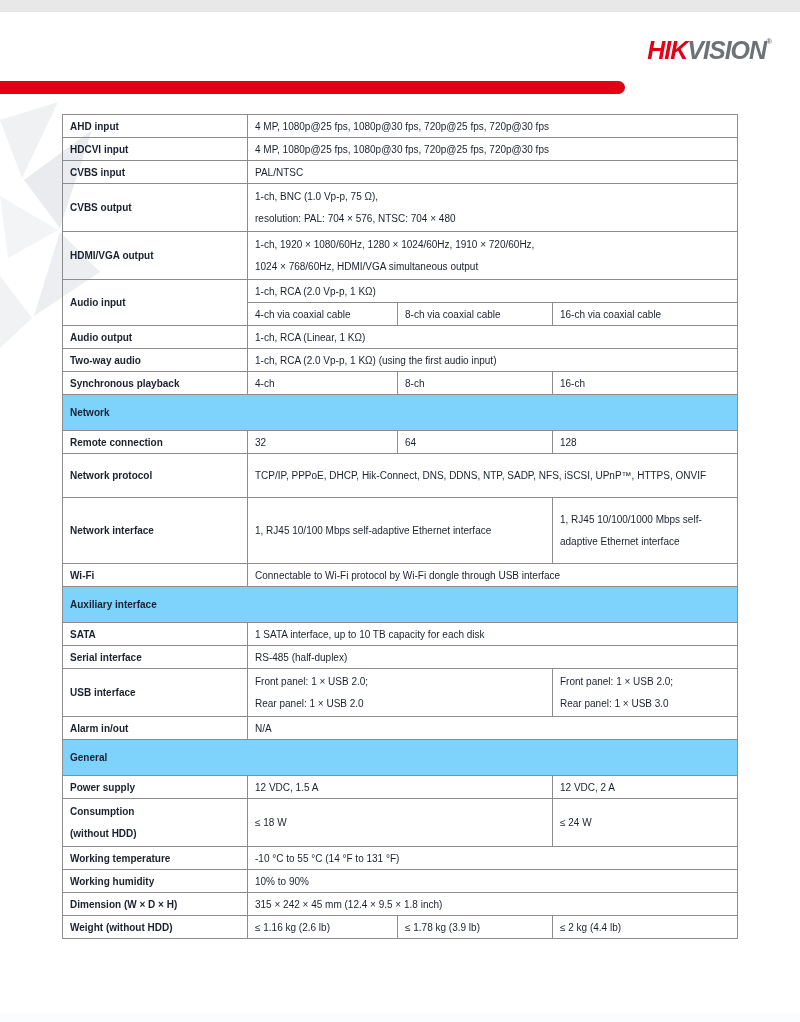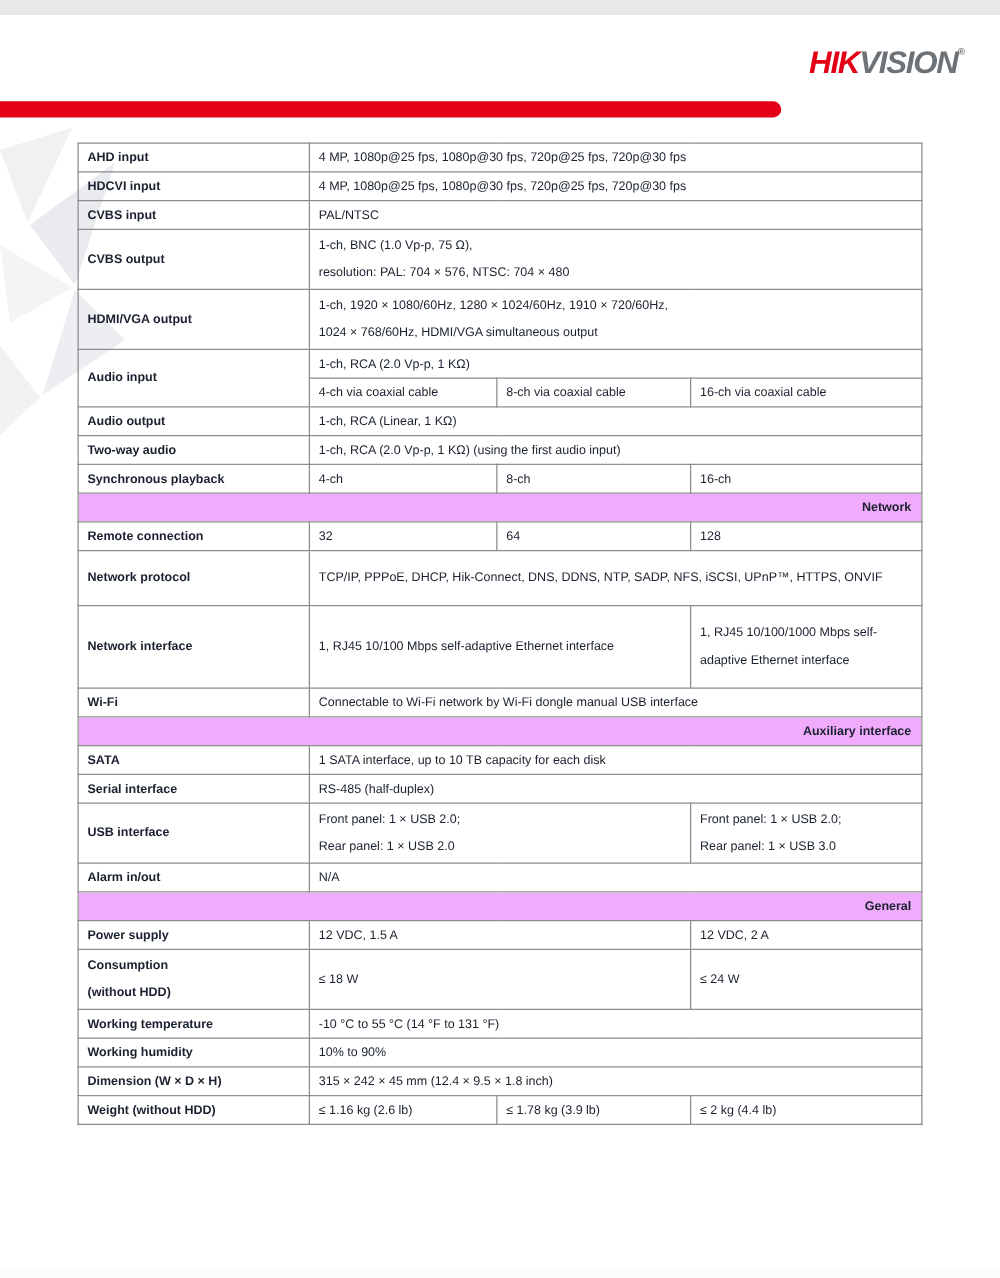--- a/index.html
+++ b/index.html
@@ -66,24 +66,23 @@
     padding: 2px 8px 2px 7px;
     vertical-align: middle;
     height: 23px;
     line-height: 17px;
     overflow: hidden;
   }
   table.spec td.lbl { font-weight: bold; }
   table.spec tr.h2 td { height: 44px; line-height: 21.5px; }
   table.spec tr.h3 td { height: 66px; line-height: 21.5px; }
   table.spec tr.sect td {
-    background: #f0abfc;
+    background: #7dd3fc;
     font-weight: bold;
-    height: 23px;
-    text-align: right;
+    height: 36px;
   }
   .cellline { display: block; line-height: 21.5px; }
 
   
   .notes {
     position: absolute;
     top: 884px;
     left: 75px;
     width: 661px;
     font-size: 12.8px;
@@ -205,21 +204,21 @@
     </tr>
 
     <tr class="h3">
       <td class="lbl">Network interface</td>
       <td colspan="2">1, RJ45 10/100 Mbps self-adaptive Ethernet interface</td>
       <td>1, RJ45 10/100/1000 Mbps self-adaptive Ethernet interface</td>
     </tr>
 
     <tr>
       <td class="lbl">Wi-Fi</td>
-      <td colspan="3">Connectable to Wi-Fi network by Wi-Fi dongle manual USB interface</td>
+      <td colspan="3">Connectable to Wi-Fi protocol by Wi-Fi dongle through USB interface</td>
     </tr>
 
     <tr class="sect">
       <td colspan="4">Auxiliary interface</td>
     </tr>
 
     <tr>
       <td class="lbl">SATA</td>
       <td colspan="3">1 SATA interface, up to 10 TB capacity for each disk</td>
     </tr>

